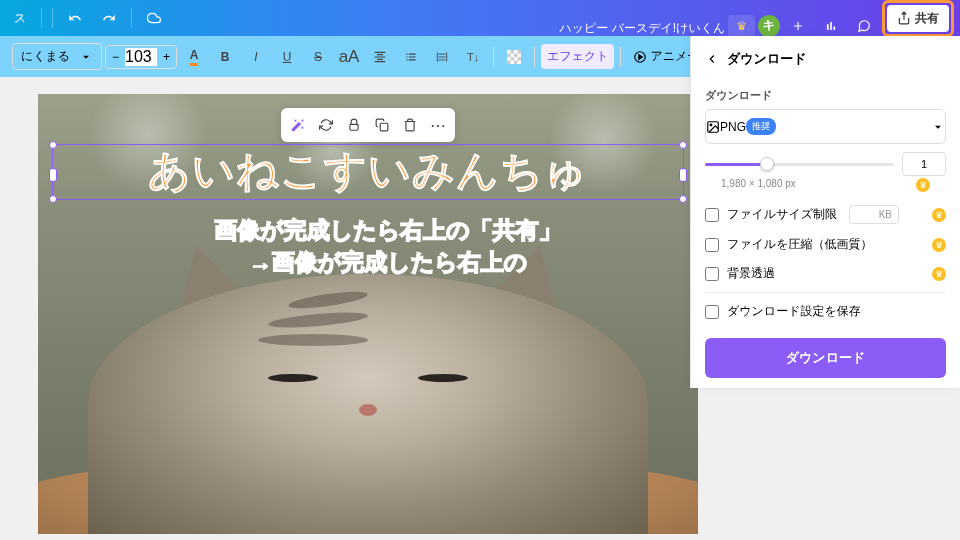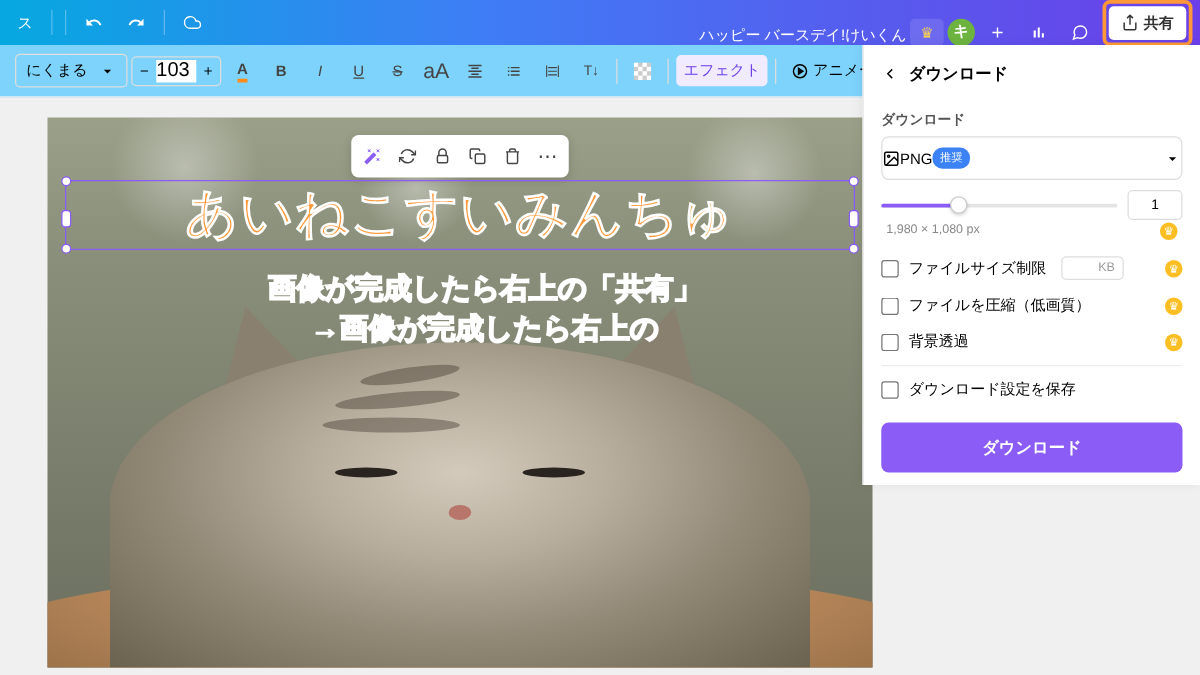--- a/index.html
+++ b/index.html
@@ -39,21 +39,21 @@
 .dl-panel{position:absolute;top:36px;right:0;width:270px;background:#fff;border-left:1px solid #e5e5e5;box-shadow:-2px 0 8px rgba(0,0,0,.06);padding:10px 14px;font-size:12px}
 .dl-head{display:flex;align-items:center;gap:8px;font-weight:600;font-size:13px;padding:4px 0 12px}
 .dl-label{font-size:11px;color:#555;margin:8px 0 6px;font-weight:600}
 .dl-select{border:1px solid #ddd;border-radius:6px;padding:8px 0;display:flex;align-items:center;gap:0;cursor:pointer}
 .badge{background:#3b82f6;color:#fff;font-size:9px;padding:2px 6px;border-radius:8px}
 .slider-row{display:flex;align-items:center;gap:8px;margin:8px 0 2px}
 .slider{flex:1;height:3px;background:#e5e5e5;border-radius:2px;position:relative}
 .slider-fill{position:absolute;left:0;top:0;bottom:0;width:33%;background:#8b5cf6;border-radius:2px}
 .slider-thumb{position:absolute;left:33%;top:50%;transform:translate(-50%,-50%);width:14px;height:14px;background:#fff;border:1px solid #ccc;border-radius:50%;box-shadow:0 1px 3px rgba(0,0,0,.2)}
 .size-box{width:44px;border:1px solid #ddd;border-radius:4px;padding:5px;text-align:center;font-size:11px}
-.dim-text{font-size:10px;color:#888;margin:2px 4px 10px}
+.dim-text{font-size:10px;color:#888;margin:2px 16px 10px}
 .opt-row{display:flex;align-items:center;gap:8px;padding:6px 0;position:relative}
 .opt-row input[type=checkbox]{width:14px;height:14px}
 .kb-box{border:1px solid #ddd;border-radius:4px;padding:3px 6px;width:50px;font-size:10px;color:#999;text-align:right;margin-left:4px}
 .pro-dot{width:14px;height:14px;background:#fbbf24;border-radius:50%;margin-left:auto;display:flex;align-items:center;justify-content:center;color:#fff;font-size:9px}
 .dl-btn{width:100%;background:#8b5cf6;color:#fff;border:none;border-radius:6px;padding:11px;font-size:13px;font-weight:600;margin-top:12px;cursor:pointer}
 svg{width:14px;height:14px}
 </style>
 </head>
 <body>
 

